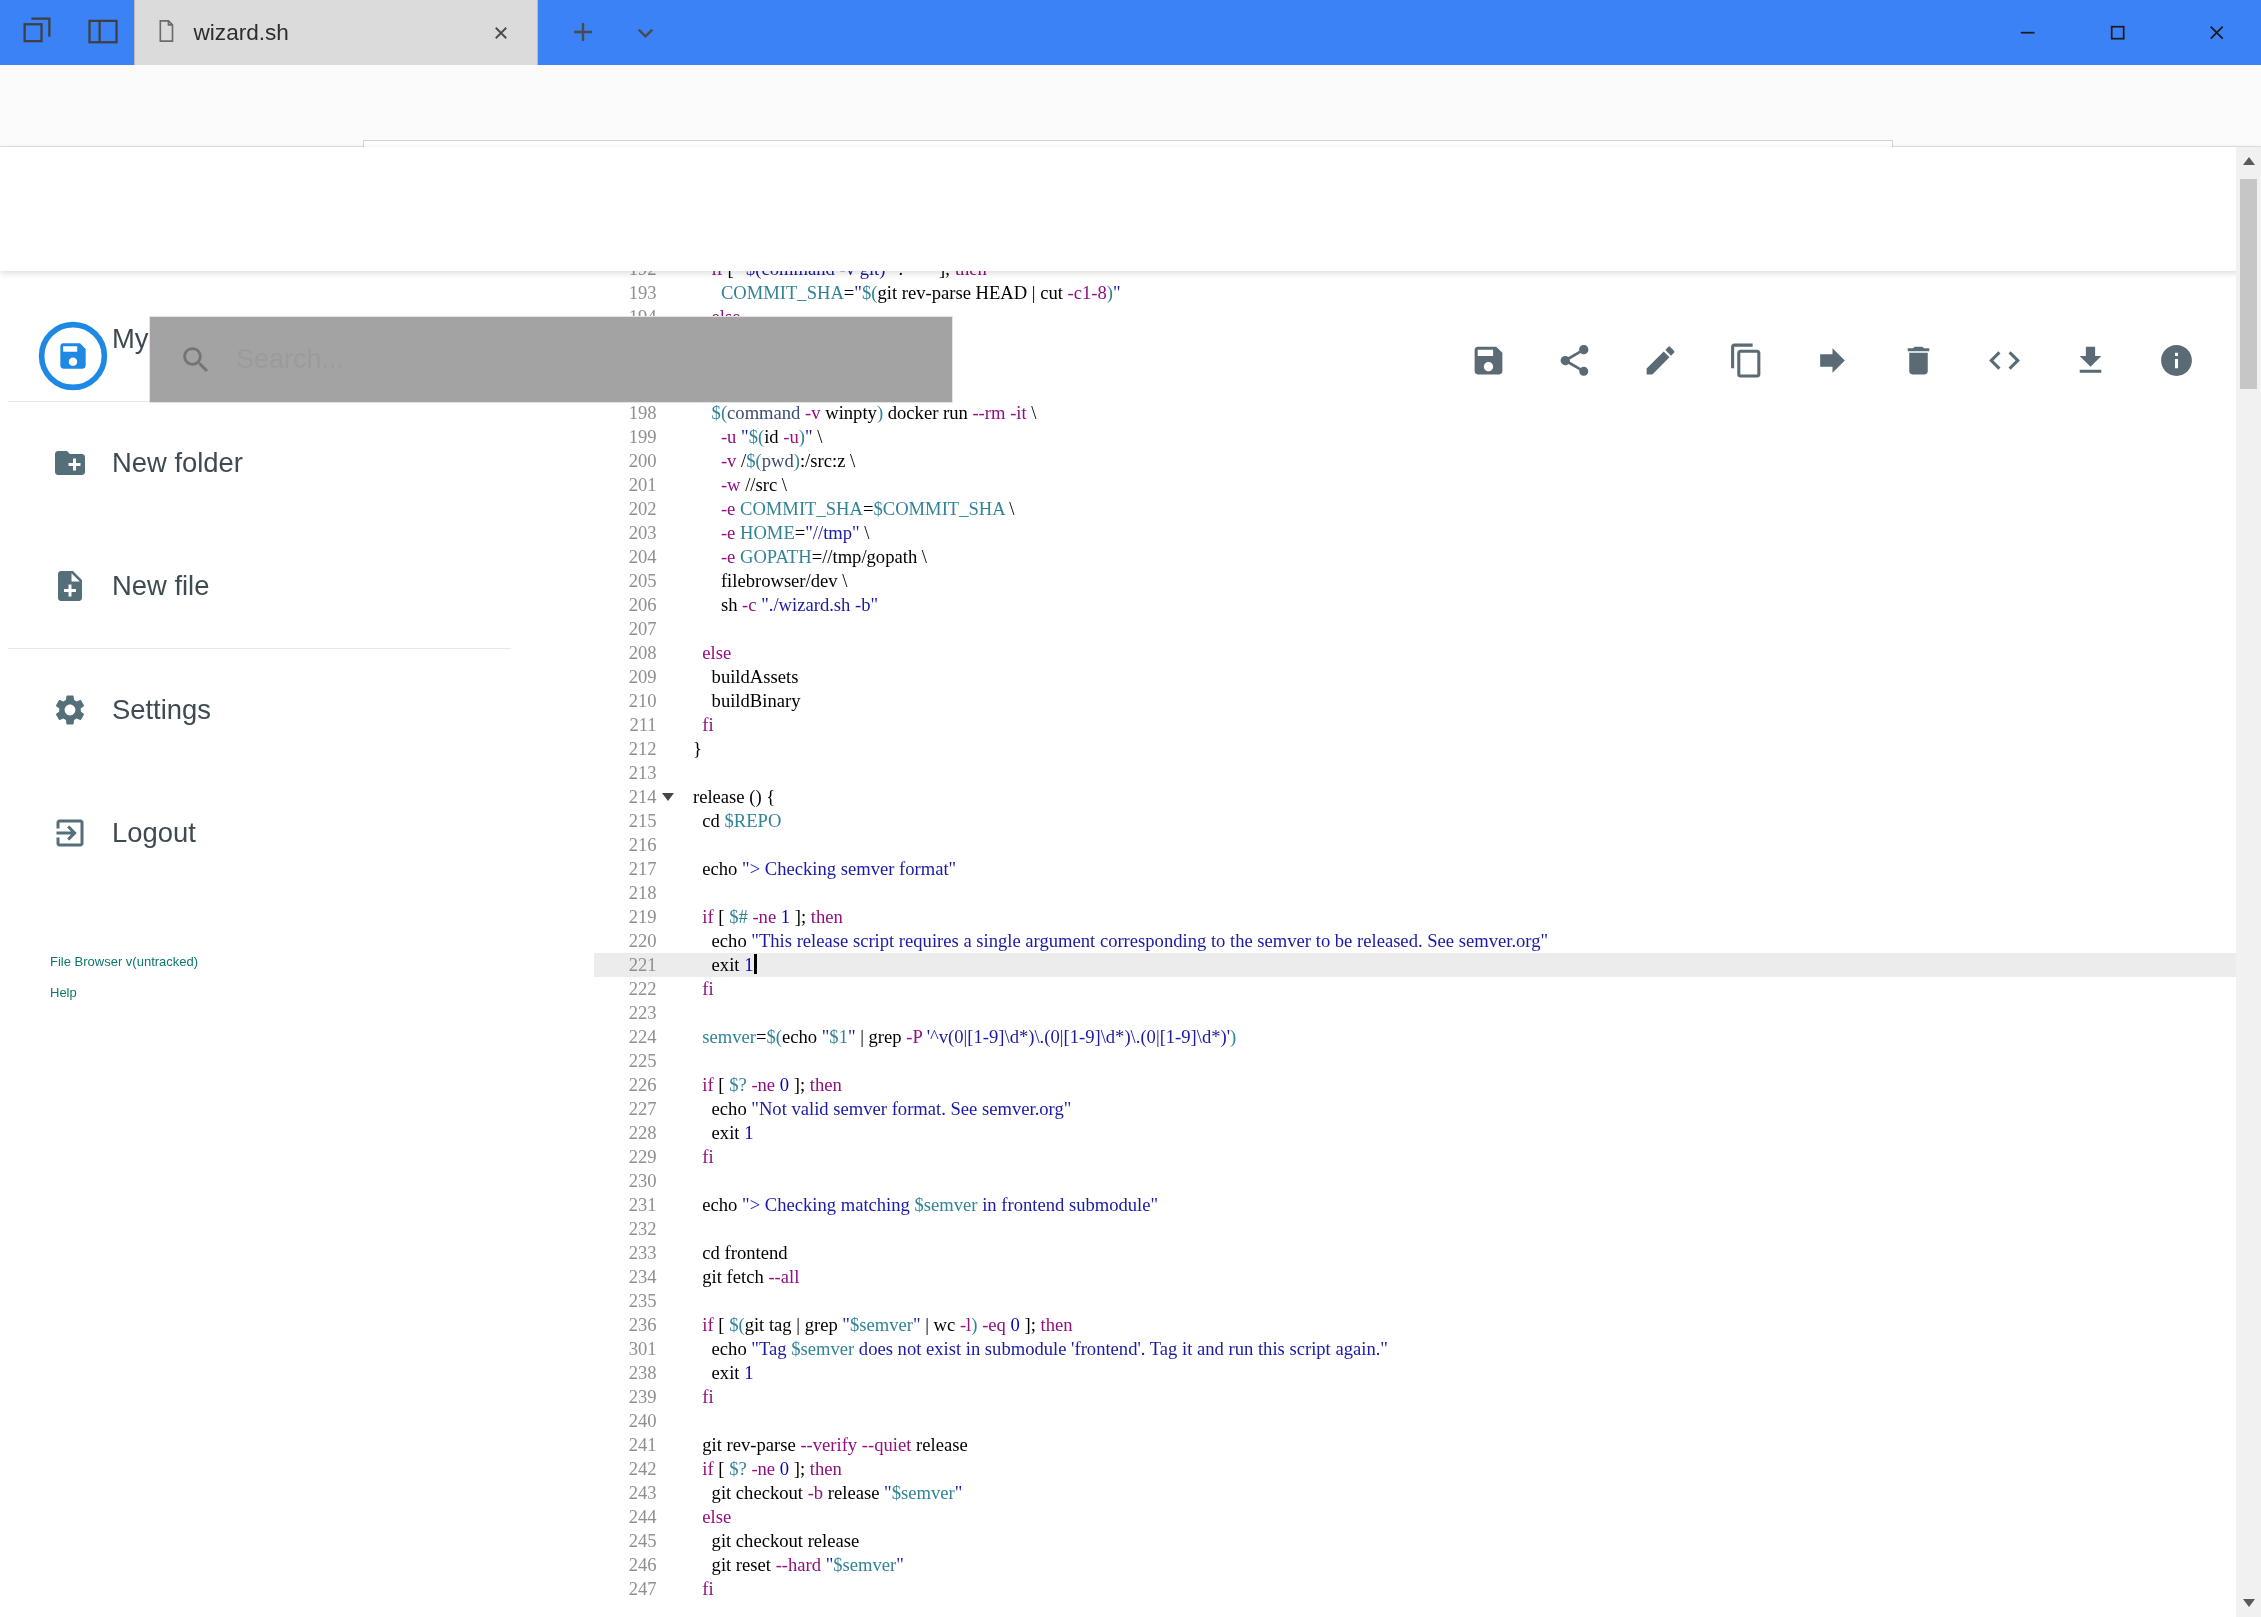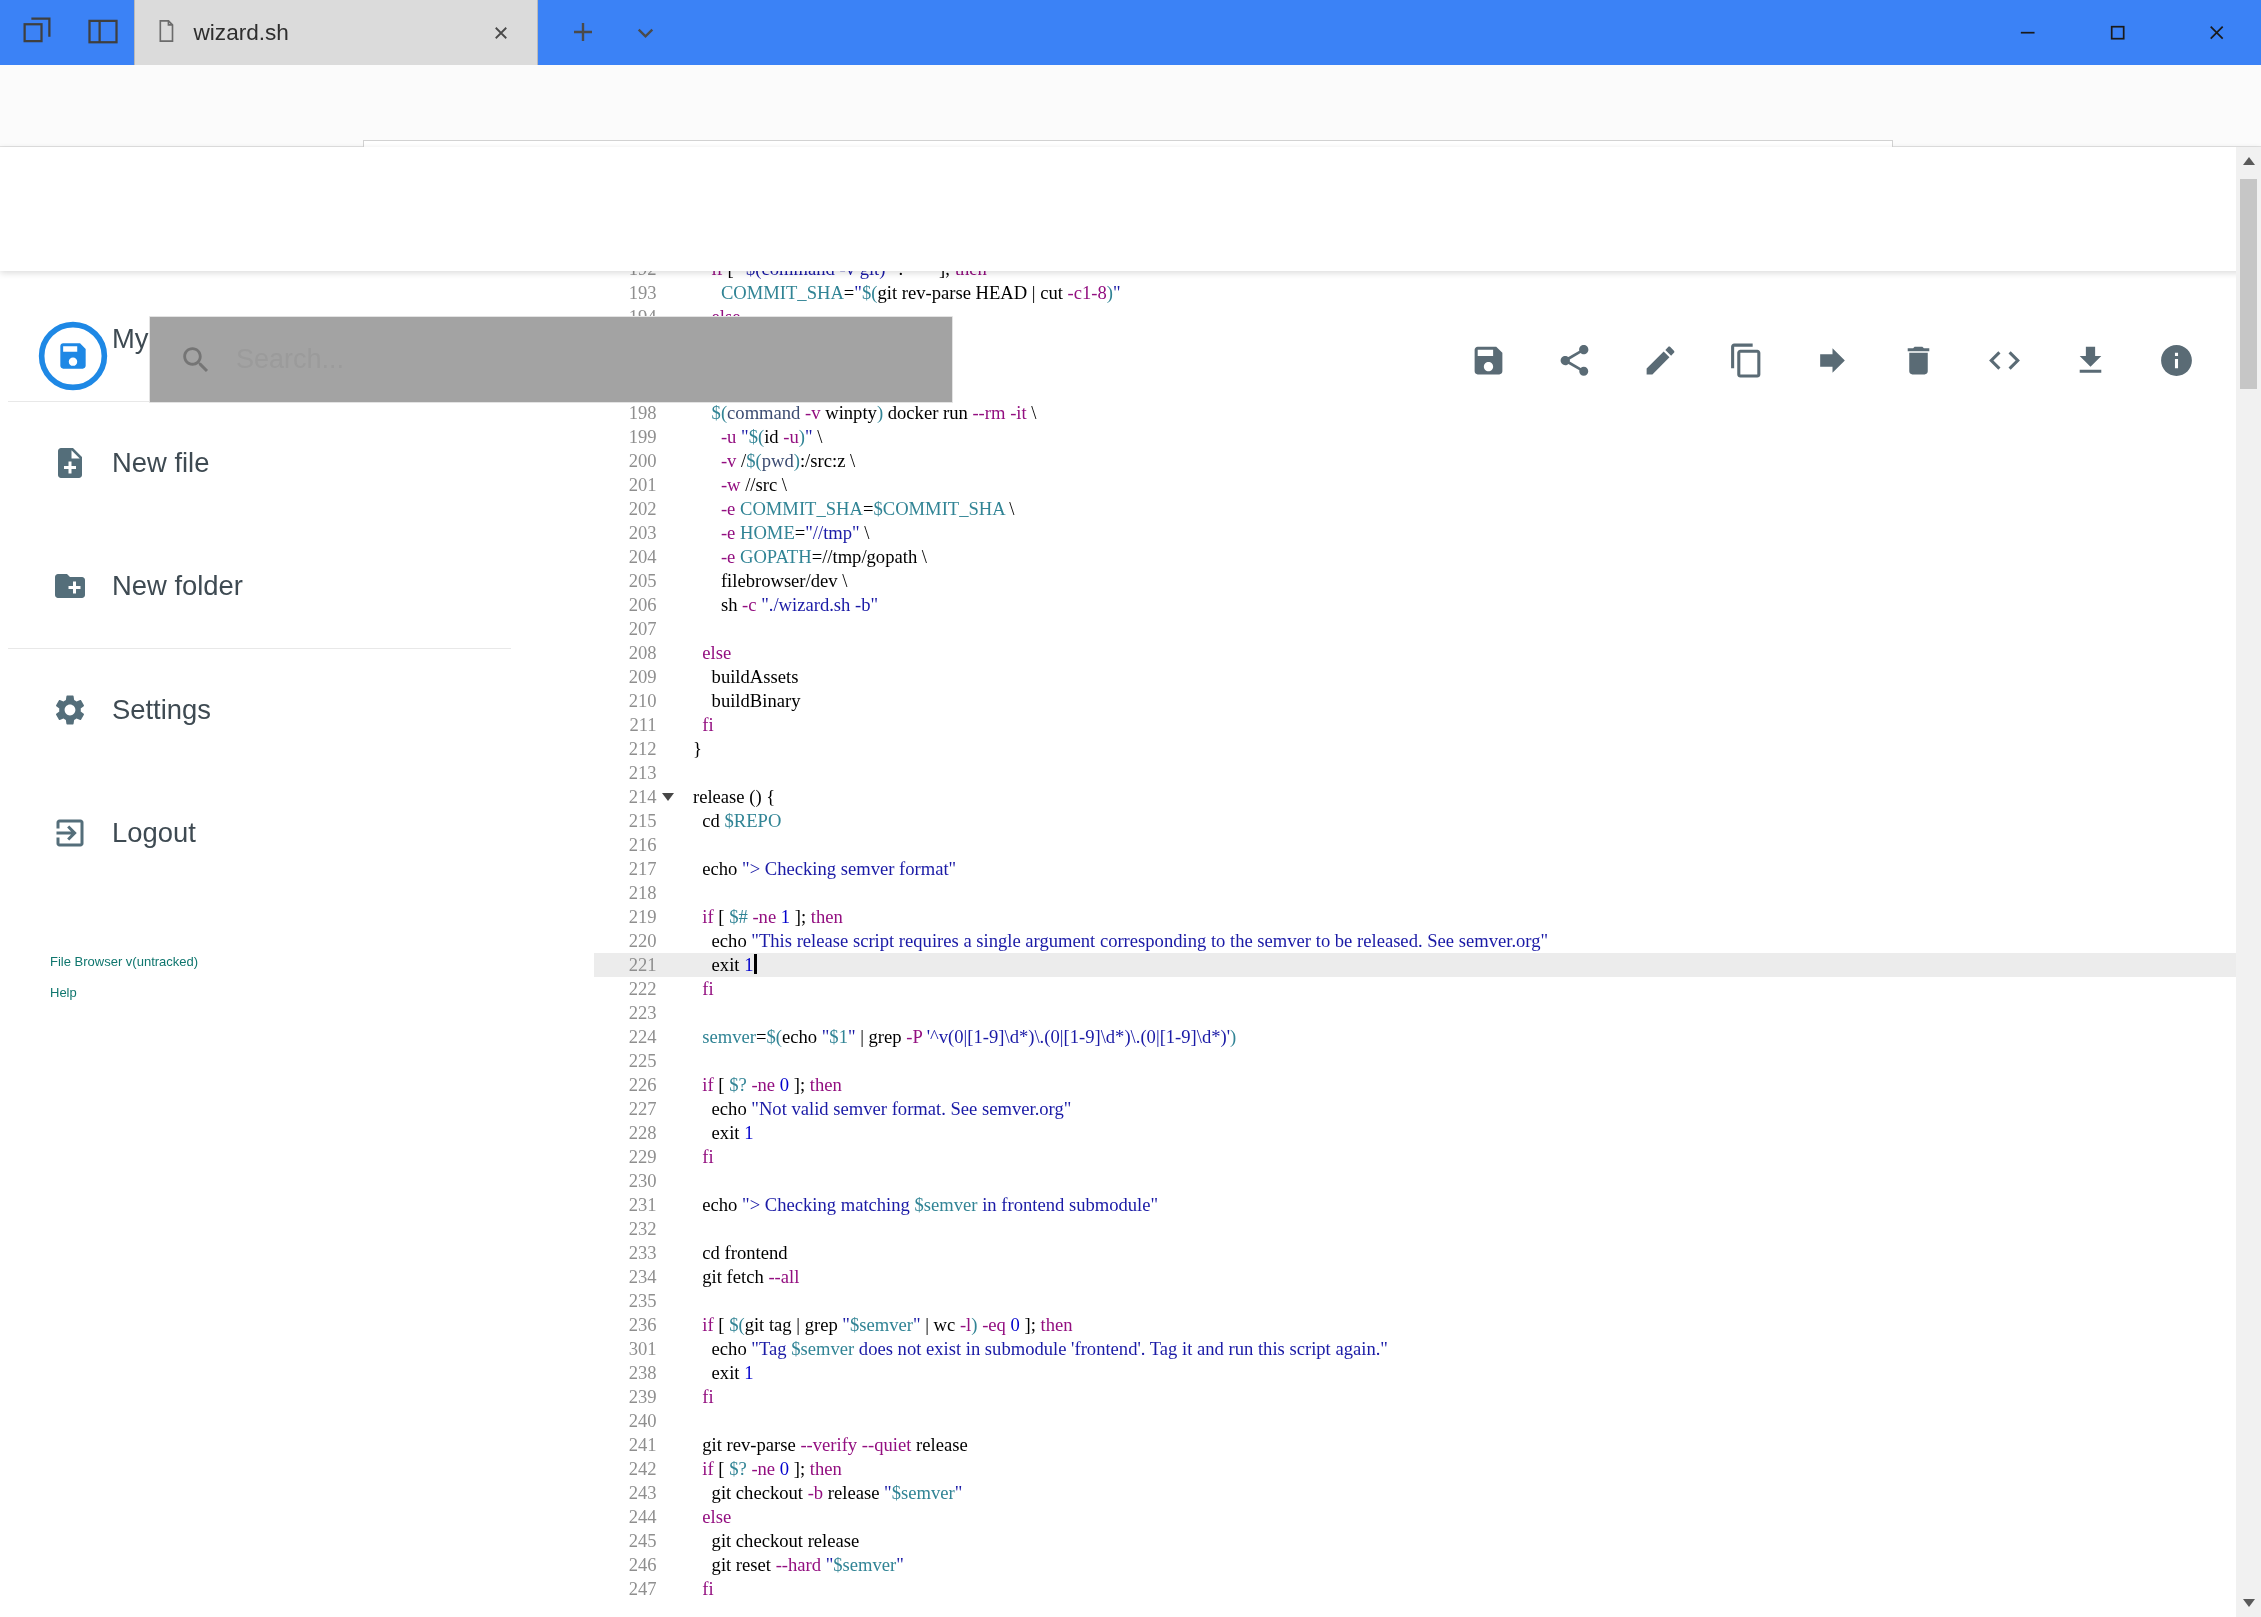--- a/index.html
+++ b/index.html
@@ -287,29 +287,29 @@
     <div class="side-items">
         <div class="side-item">
           <svg width="36" height="36" viewBox="0 0 24 24" fill="#546e7a">
             <path d="M10 4H4c-1.1 0-1.99.9-1.99 2L2 18c0 1.1.9 2 2 2h16c1.1 0 2-.9 2-2V8c0-1.1-.9-2-2-2h-8l-2-2z"></path>
           </svg>
           <span class="lbl">My files</span>
         </div>
         <div class="side-divider"></div>
         <div class="side-item">
           <svg width="36" height="36" viewBox="0 0 24 24" fill="#546e7a">
-            <path d="M14 2H6c-1.1 0-1.99.9-1.99 2L4 20c0 1.1.89 2 2 2h12c1.1 0 2-.9 2-2V8l-6-6zm2 14h-3v3h-2v-3H8v-2h3v-3h2v3h3v2zm-3-7V3.5L18.5 9H13z"></path>
-          </svg>
-          <span class="lbl">New file</span>
+            <path d="M20 6h-8l-2-2H4c-1.1 0-1.99.9-1.99 2L2 18c0 1.1.9 2 2 2h16c1.1 0 2-.9 2-2V8c0-1.1-.9-2-2-2zm-1 8h-3v3h-2v-3h-3v-2h3V9h2v3h3v2z"></path>
+          </svg>
+          <span class="lbl">New folder</span>
         </div>
         <div class="side-item">
           <svg width="36" height="36" viewBox="0 0 24 24" fill="#546e7a">
-            <path d="M20 6h-8l-2-2H4c-1.1 0-1.99.9-1.99 2L2 18c0 1.1.9 2 2 2h16c1.1 0 2-.9 2-2V8c0-1.1-.9-2-2-2zm-1 8h-3v3h-2v-3h-3v-2h3V9h2v3h3v2z"></path>
-          </svg>
-          <span class="lbl">New folder</span>
+            <path d="M14 2H6c-1.1 0-1.99.9-1.99 2L4 20c0 1.1.89 2 2 2h12c1.1 0 2-.9 2-2V8l-6-6zm2 14h-3v3h-2v-3H8v-2h3v-3h2v3h3v2zm-3-7V3.5L18.5 9H13z"></path>
+          </svg>
+          <span class="lbl">New file</span>
         </div>
         <div class="side-divider"></div>
         <div class="side-item">
           <svg width="36" height="36" viewBox="0 0 24 24" fill="#546e7a">
             <path d="M19.14 12.94c.04-.3.06-.61.06-.94 0-.32-.02-.64-.07-.94l2.03-1.58c.18-.14.23-.41.12-.61l-1.92-3.32c-.12-.22-.37-.29-.59-.22l-2.39.96c-.5-.38-1.03-.7-1.62-.94l-.36-2.54c-.04-.24-.24-.41-.48-.41h-3.84c-.24 0-.43.17-.47.41l-.36 2.54c-.59.24-1.13.57-1.62.94l-2.39-.96c-.22-.08-.47 0-.59.22L2.74 8.87c-.12.21-.08.47.12.61l2.03 1.58c-.05.3-.09.63-.09.94s.02.64.07.94l-2.03 1.58c-.18.14-.23.41-.12.61l1.92 3.32c.12.22.37.29.59.22l2.39-.96c.5.38 1.03.7 1.62.94l.36 2.54c.05.24.24.41.48.41h3.84c.24 0 .44-.17.47-.41l.36-2.54c.59-.24 1.13-.56 1.62-.94l2.39.96c.22.08.47 0 .59-.22l1.92-3.32c.12-.22.07-.47-.12-.61l-2.01-1.58zM12 15.6c-1.98 0-3.6-1.62-3.6-3.6s1.62-3.6 3.6-3.6 3.6 1.62 3.6 3.6-1.62 3.6-3.6 3.6z"></path>
           </svg>
           <span class="lbl">Settings</span>
         </div>
         <div class="side-item">
           <svg width="36" height="36" viewBox="0 0 24 24" fill="#546e7a">

